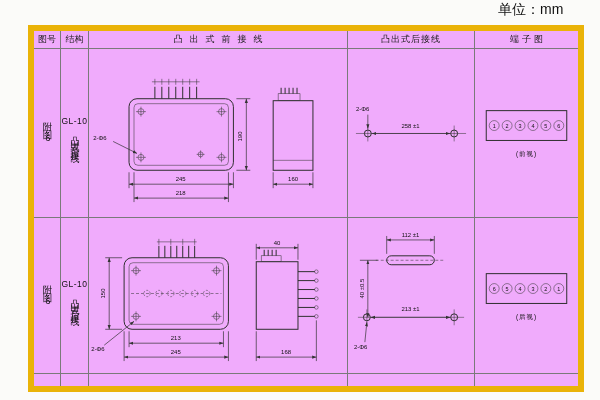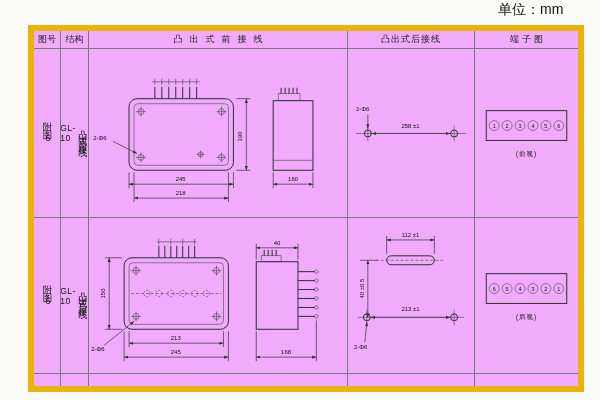--- a/index.html
+++ b/index.html
@@ -13,21 +13,21 @@
          border:6px solid #eab308; background:#f0abfc; }
   .cell { border-right:1px solid #7a7a7a; border-bottom:1px solid #7a7a7a;
           display:flex; align-items:center; justify-content:center; overflow:hidden; position:relative; }
   .cell.cl { border-right:none; }
   .cell.rl { border-bottom:none; }
   .hdr { font-size:9px; color:#1c1c1c; white-space:nowrap; }
   .sp-wide { letter-spacing:7px; text-indent:7px; }
   .sp-mid  { letter-spacing:1px; }
   .sp-sm   { letter-spacing:3px; text-indent:3px;text-align:center; }
   .vfig { writing-mode:vertical-rl; text-orientation:upright; font-size:9.5px; letter-spacing:9px; color:#111; }
-  .struct { display:flex; flex-direction:row; align-items:center; row-gap:3px; color:#111; }
+  .struct { display:flex; flex-direction:column; align-items:center; row-gap:3px; color:#111; }
   .model { font-size:8.5px; letter-spacing:0.5px; }
   .vdesc { writing-mode:vertical-rl; text-orientation:upright; font-size:9px; letter-spacing:3.5px; }
   svg { display:block; }
   .s { stroke:#2e2e2e; stroke-width:1; fill:none; }
   .t { stroke:#3a3a3a; stroke-width:0.55; fill:none; }
   .d { stroke:#333; stroke-width:0.7; fill:none; }
   .dash  { stroke-dasharray:3 2; }
   .dashc { stroke-dasharray:2 1.5; }
   svg text { fill:#111; stroke:none; font-family:"Liberation Sans", sans-serif; }
   .dt { font-size:6px; text-anchor:middle; }

